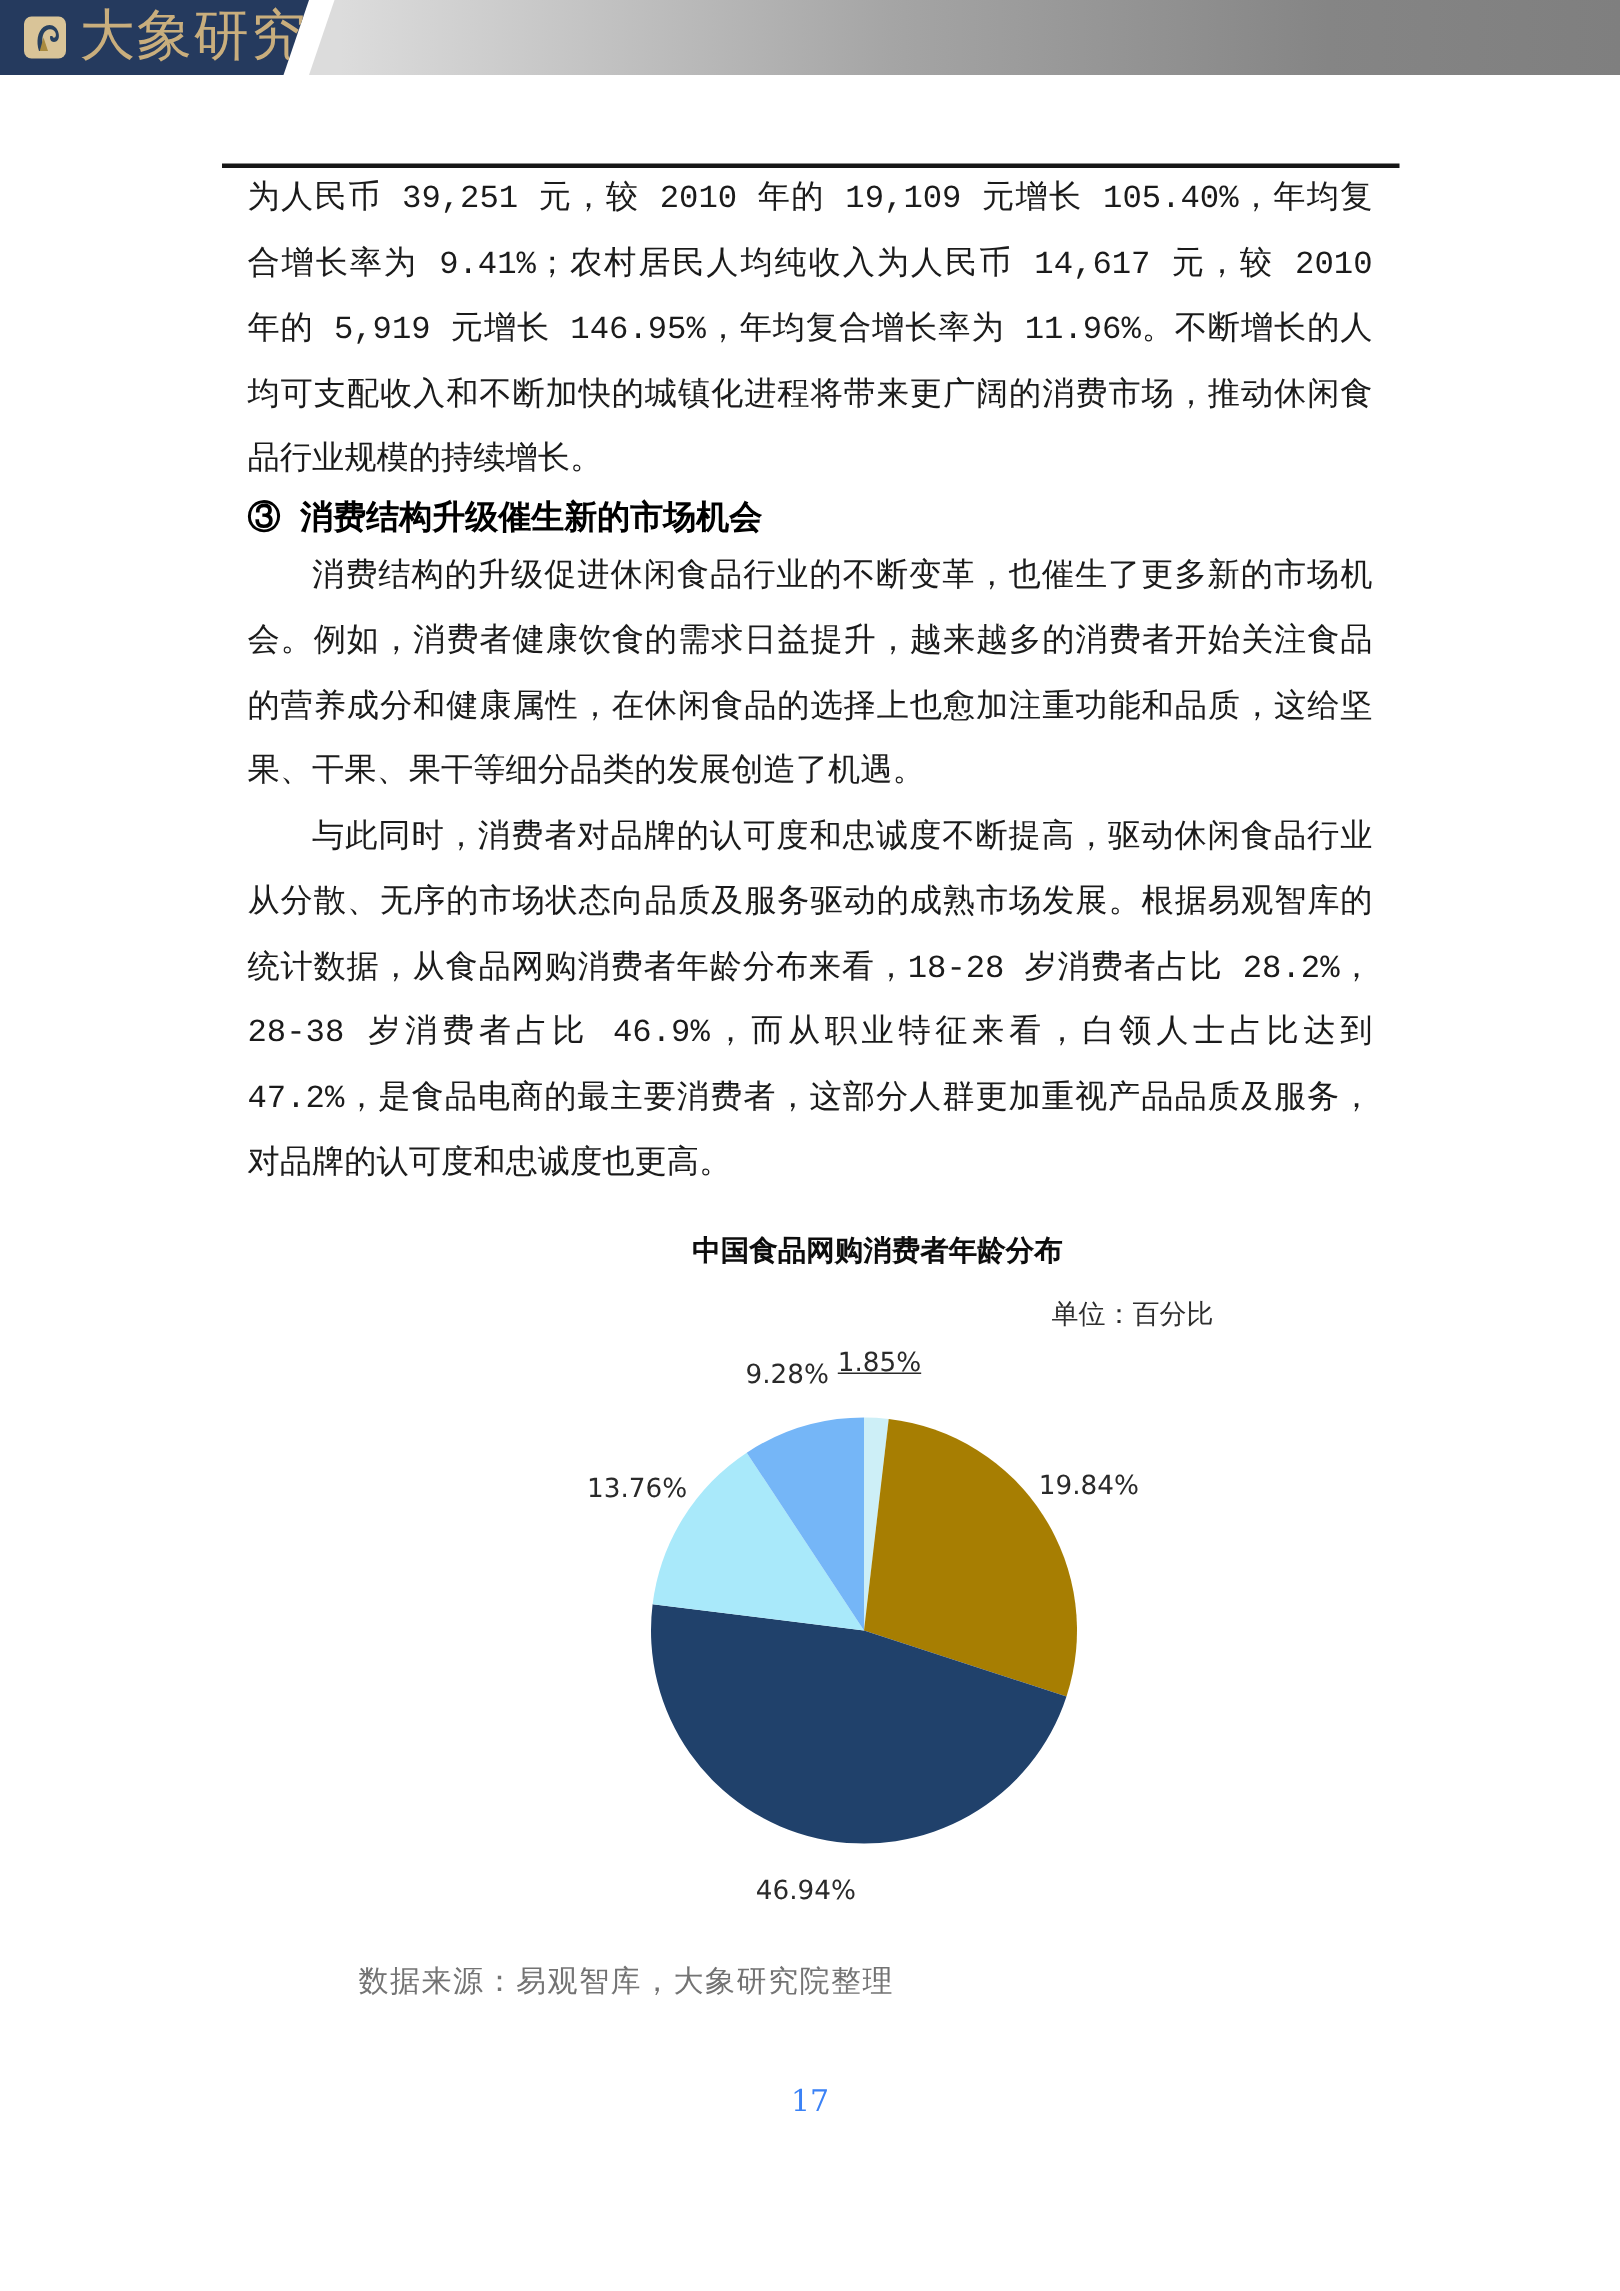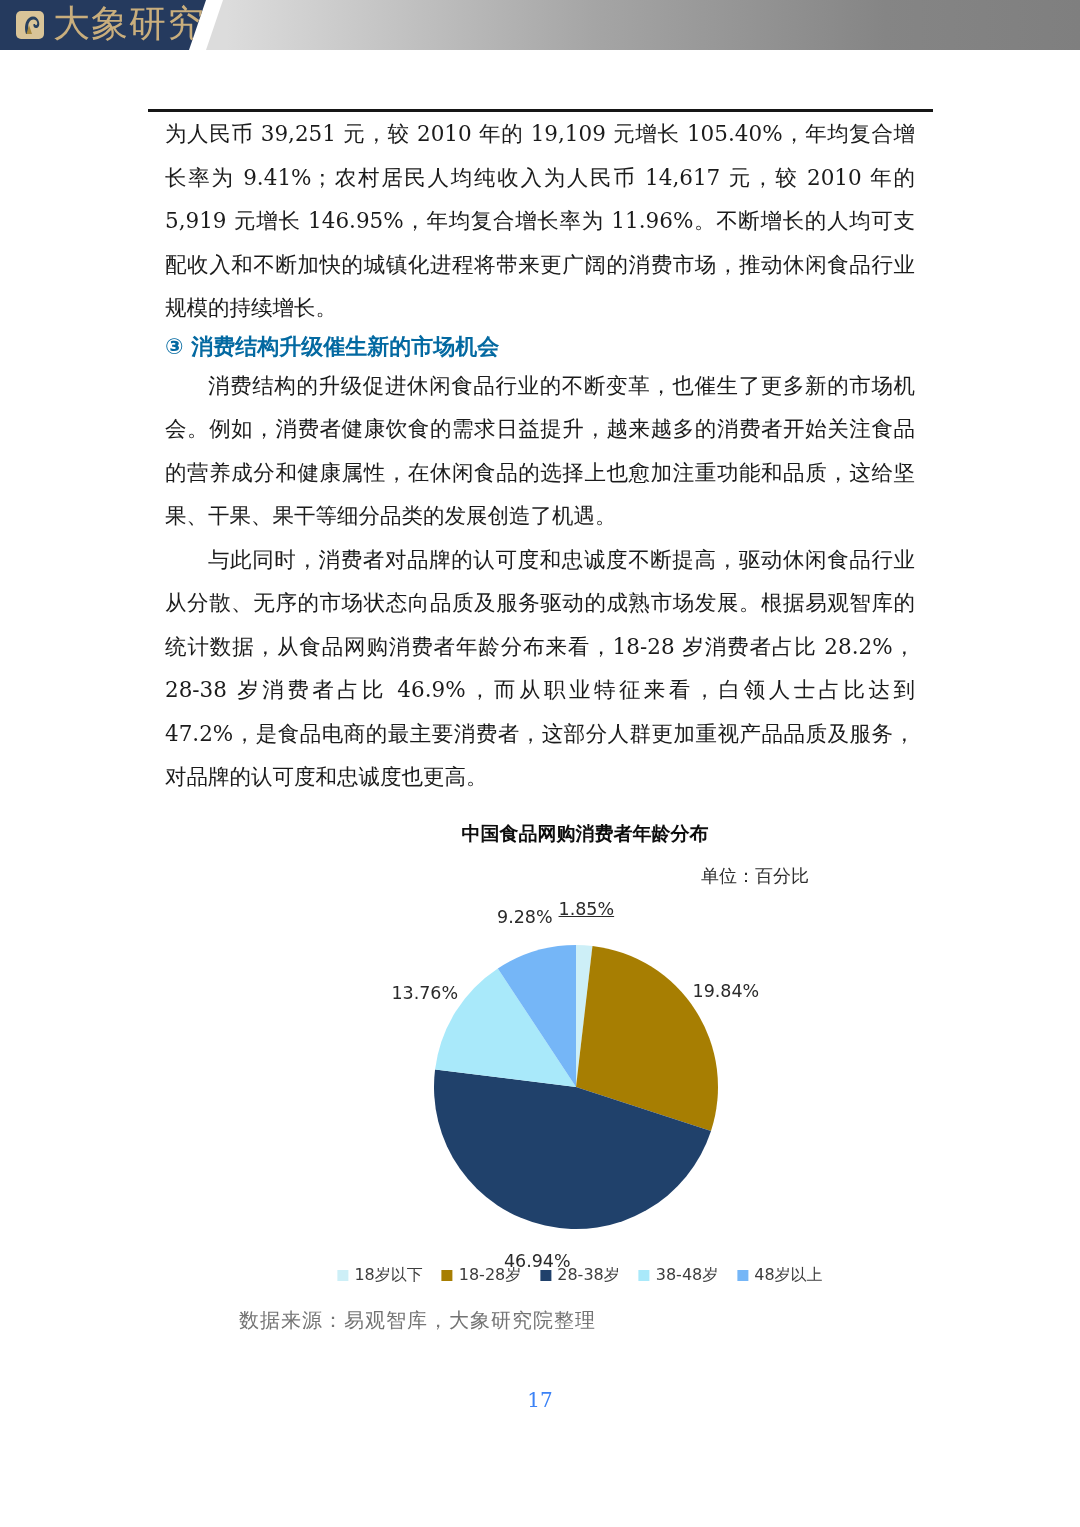--- a/index.html
+++ b/index.html
@@ -37,26 +37,26 @@
   .top-rule{
     position:absolute;left:148px;top:109px;width:785px;height:0;
     border-top:3px solid #161616;
   }
   
   .body-text{
     position:absolute;left:165px;top:112px;width:750px;
     font-size:21.5px;line-height:43.5px;
     text-align:justify;text-align-last:left;
   }
-  .body-text p{margin:0;}
+  .body-text p{margin:0;font-family:Liberation Mono, monospace;}
   .p1{margin-top:19px;}
   .section-heading{
     margin-top:23px;
     font-family:"DejaVu Sans","Liberation Sans",sans-serif;
-    font-weight:bold;font-size:22px;line-height:34px;color:#0369a1;
+    font-weight:bold;font-size:22px;line-height:34px;color:#000000;
   }
   .p2{margin-top:11px;text-indent:2em;}
   .p3{margin-top:4px;text-indent:2em;}
   
   .chart-layer{position:absolute;left:0;top:16px;width:1080px;height:1297px;margin-left:40px;}
   .chart-title{
     position:absolute;left:545px;top:805px;transform:translateX(-50%);
     font-family:"DejaVu Sans","Liberation Sans",sans-serif;
     font-weight:bold;font-size:19px;color:#0d0d0d;white-space:nowrap;
   }
@@ -125,40 +125,18 @@
         <path d="M 146 146 L 5.0754278569486075 128.5568074511027 A 142 142 0 0 1 67.81518319120298 27.46251892091324 Z" fill="#A9E9FA"></path>
         <path d="M 146 146 L 67.81518319120298 27.46251892091324 A 142 142 0 0 1 145.99999999999997 4 Z" fill="#75B6F7"></path>
       </svg>
     <div id="pie-labels">
         <div class="pie-label" style="left: 546.339px; top: 893.301px; text-decoration: underline;">1.85%</div>
         <div class="pie-label" style="left: 685.9px; top: 975.01px;">19.84%</div>
         <div class="pie-label" style="left: 497.28px; top: 1244.74px;">46.94%</div>
         <div class="pie-label" style="left: 384.758px; top: 977.139px;">13.76%</div>
         <div class="pie-label" style="left: 484.838px; top: 900.511px;">9.28%</div>
       </div>
-    <div id="legend" class="legend">
-        <div class="legend-item">
-          <span class="legend-swatch" style="background: rgb(205, 239, 247);"></span>
-          <span class="legend-label">18岁以下</span>
-        </div>
-        <div class="legend-item">
-          <span class="legend-swatch" style="background: rgb(167, 126, 2);"></span>
-          <span class="legend-label">18-28岁</span>
-        </div>
-        <div class="legend-item">
-          <span class="legend-swatch" style="background: rgb(32, 65, 107);"></span>
-          <span class="legend-label">28-38岁</span>
-        </div>
-        <div class="legend-item">
-          <span class="legend-swatch" style="background: rgb(169, 233, 250);"></span>
-          <span class="legend-label">38-48岁</span>
-        </div>
-        <div class="legend-item">
-          <span class="legend-swatch" style="background: rgb(117, 182, 247);"></span>
-          <span class="legend-label">48岁以上</span>
-        </div>
-      </div>
     <div class="chart-source">数据来源：易观智库，大象研究院整理</div>
   </div>
 
   <div class="page-number">17</div>
 
 </div>
 
 </body></html>

